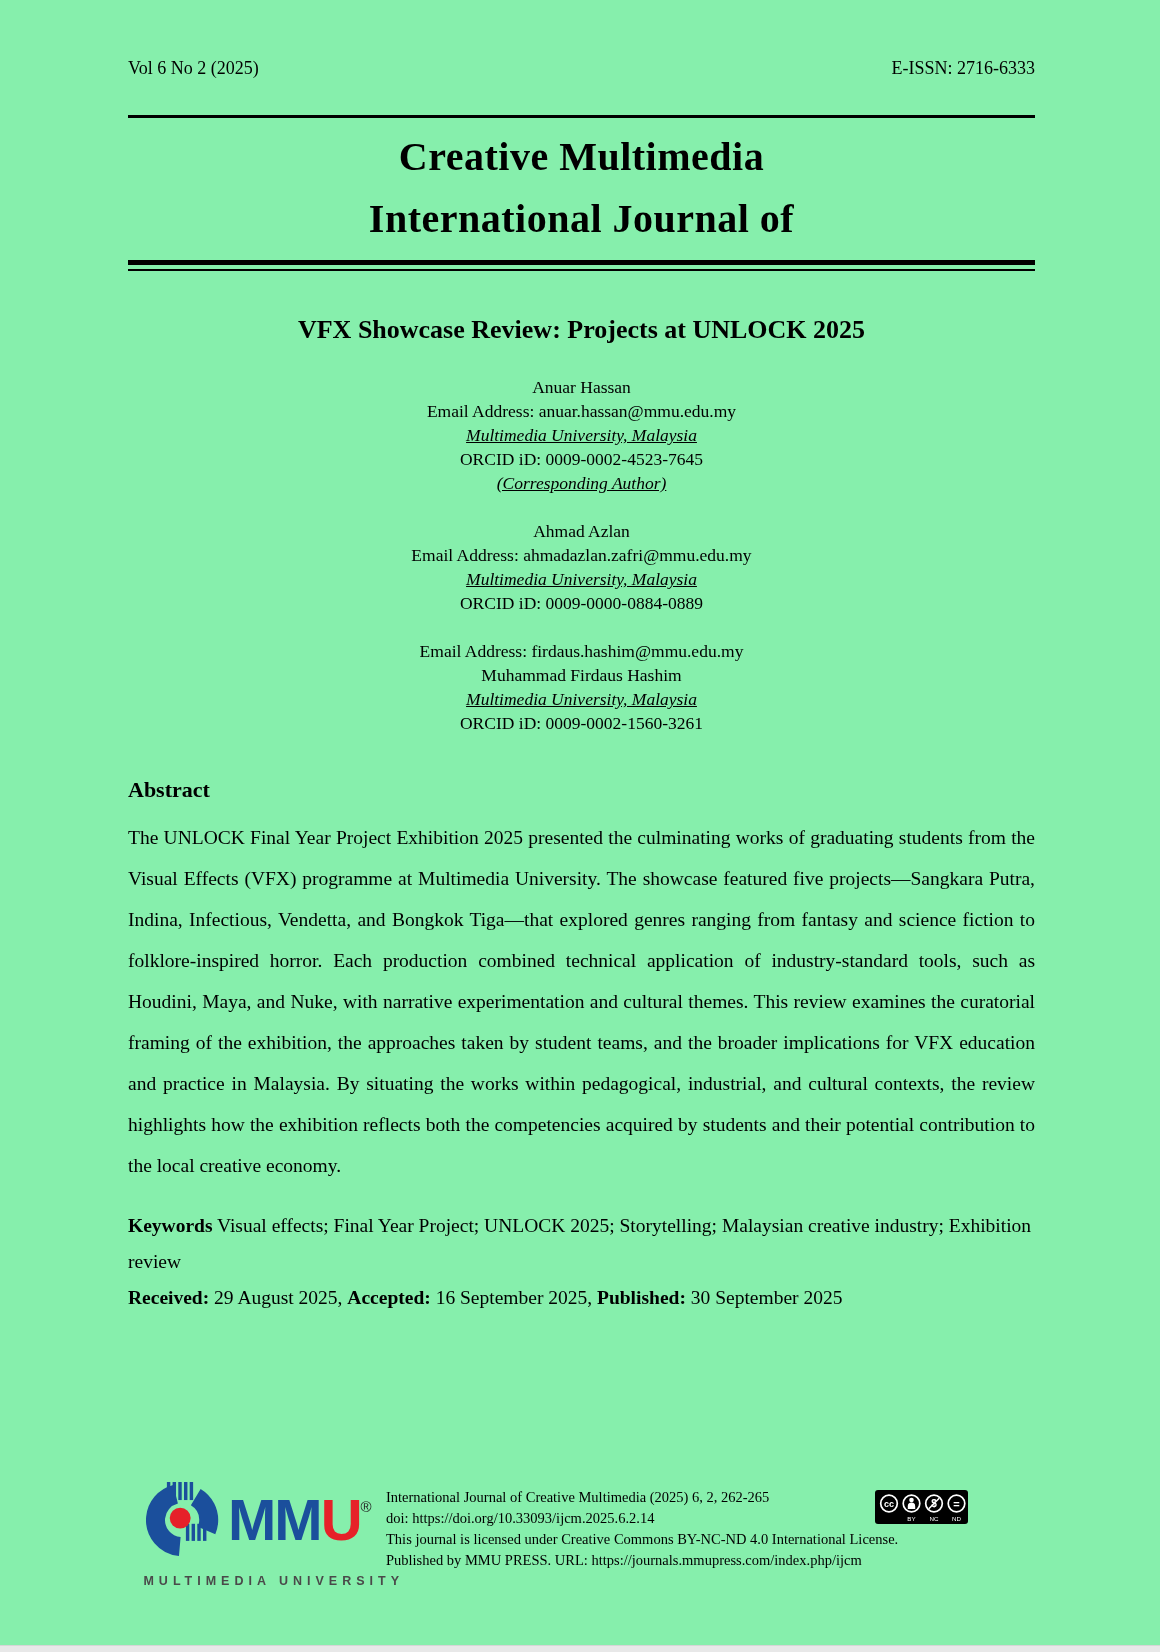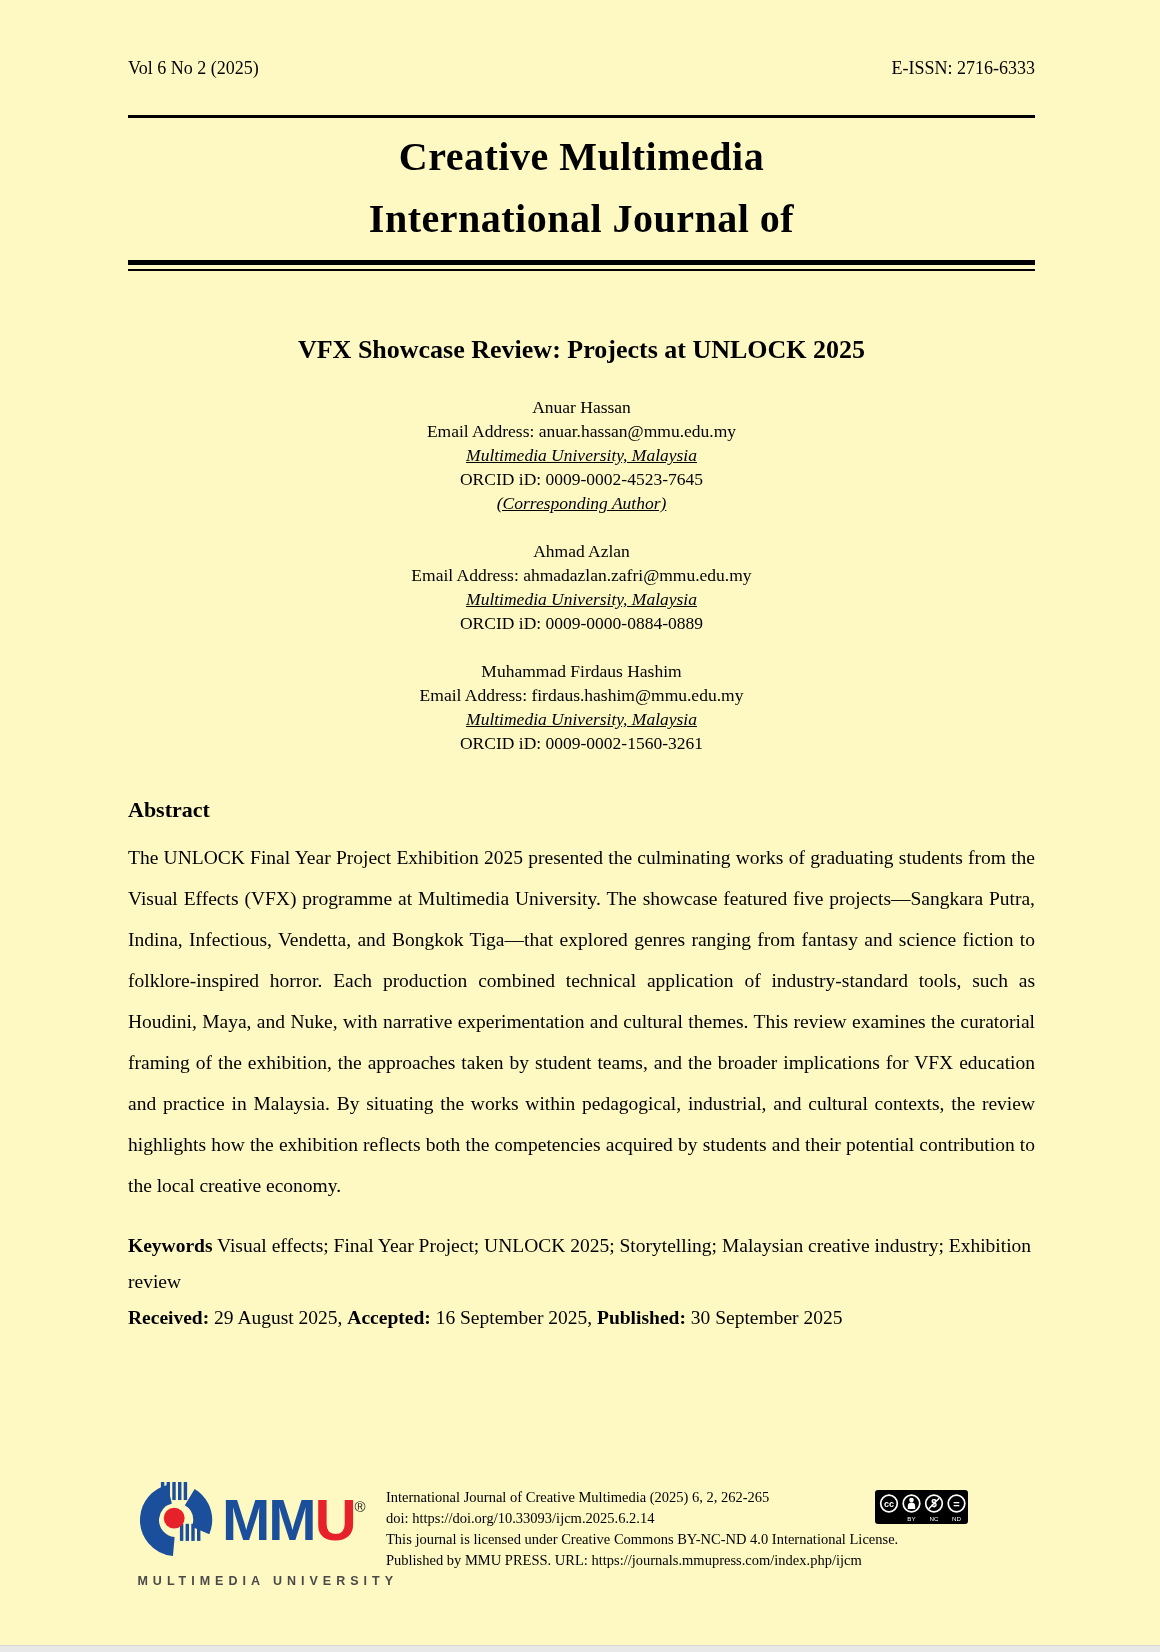--- a/index.html
+++ b/index.html
@@ -1,52 +1,52 @@
 <!DOCTYPE html>
 <html><head>
 <meta charset="utf-8">
 <style>
   * { margin:0; padding:0; box-sizing:border-box; }
   html,body { background:#ffffff; }
   body { width:1160px; }
   .page {
-    position:relative; width:1160px; height:1652px; background:#fef9c3;
+    position:relative; width:1160px; height:1652px; background:#86efac;
     font-family:"Liberation Serif", serif; color:#000; overflow:hidden;
   }
   .content { padding:58px 125px 0 128px; }
 
   .masthead { display:flex; justify-content:space-between; font-size:18px; }
 
   .rule-top { margin-top:36px; border-top:3px solid #000; }
 
   .journal-title {
     margin-top:8px; text-align:center; font-size:40px; font-weight:bold;
     line-height:62px; letter-spacing:0.5px;
   }
   .journal-title span { display:block; }
 
   .rule-double { margin-top:10px; height:11px; border-top:5px solid #000; border-bottom:2px solid #000; }
 
-  .article-title { margin-top:64px; text-align:center; font-size:26px; font-weight:bold; }
+  .article-title { margin-top:44px; text-align:center; font-size:26px; font-weight:bold; }
 
   .authors { margin-top:30px; text-align:center; font-size:17.5px; line-height:24px; }
   .author-block { margin-bottom:24px; }
   .italic { font-style:italic;text-decoration:underline; }
 
   .abstract-heading { margin-top:42px; font-size:22px; font-weight:bold; }
   .abstract-body {
     margin-top:14px; font-size:19.5px; line-height:41px;
     text-align:justify; text-justify:inter-word;
   }
 
   .keywords { margin-top:22px; font-size:19.5px; line-height:36px; text-align:left; }
   .dates { font-size:19.5px; line-height:36px; }
 
   .footer { position:absolute; left:130px; top:1482px; width:905px; height:110px; }
-  .logo { position:absolute; left:6px; top:0; width:262px; }
+  .logo { position:absolute; left:12px; top:0; width:262px; }
   .logo-row { display:flex; align-items:center; }
   .logo-mark { flex:0 0 auto; }
   .logo-text {
     font-family:"Liberation Sans", sans-serif; font-weight:800; font-size:58px;
     line-height:1; letter-spacing:-2px; margin-left:2px; white-space:nowrap;
   }
   .logo-text .blue { color:#1b4f9c; }
   .logo-text .red { color:#e62129; }
   .logo-text .reg { font-size:15px; vertical-align:28px; letter-spacing:0; color:#222; font-weight:400; }
   .logo-tagline {
@@ -88,22 +88,22 @@
         <div>ORCID iD: 0009-0002-4523-7645</div>
         <div class="italic">(Corresponding Author)</div>
       </div>
       <div class="author-block">
         <div>Ahmad Azlan</div>
         <div>Email Address: ahmadazlan.zafri@mmu.edu.my</div>
         <div class="italic">Multimedia University, Malaysia</div>
         <div>ORCID iD: 0009-0000-0884-0889</div>
       </div>
       <div class="author-block">
+        <div>Email Address: firdaus.hashim@mmu.edu.my</div>
         <div>Muhammad Firdaus Hashim</div>
-        <div>Email Address: firdaus.hashim@mmu.edu.my</div>
         <div class="italic">Multimedia University, Malaysia</div>
         <div>ORCID iD: 0009-0002-1560-3261</div>
       </div>
     </div>
 
     <h3 class="abstract-heading">Abstract</h3>
     <p class="abstract-body">The UNLOCK Final Year Project Exhibition 2025 presented the culminating works of graduating students from the Visual Effects (VFX) programme at Multimedia University. The showcase featured five projects—Sangkara Putra, Indina, Infectious, Vendetta, and Bongkok Tiga—that explored genres ranging from fantasy and science fiction to folklore-inspired horror. Each production combined technical application of industry-standard tools, such as Houdini, Maya, and Nuke, with narrative experimentation and cultural themes. This review examines the curatorial framing of the exhibition, the approaches taken by student teams, and the broader implications for VFX education and practice in Malaysia. By situating the works within pedagogical, industrial, and cultural contexts, the review highlights how the exhibition reflects both the competencies acquired by students and their potential contribution to the local creative economy.</p>
 
     <p class="keywords"><strong>Keywords</strong><span> Visual effects; Final Year Project; UNLOCK 2025; Storytelling; Malaysian creative industry; Exhibition review</span></p>
 

